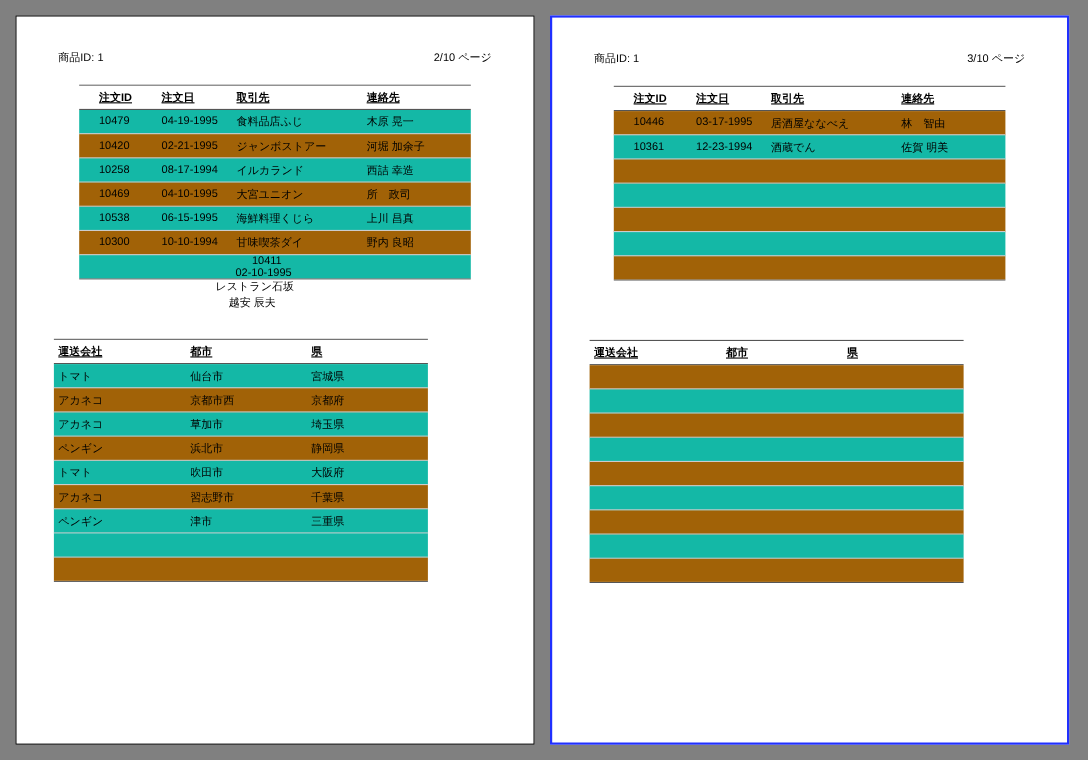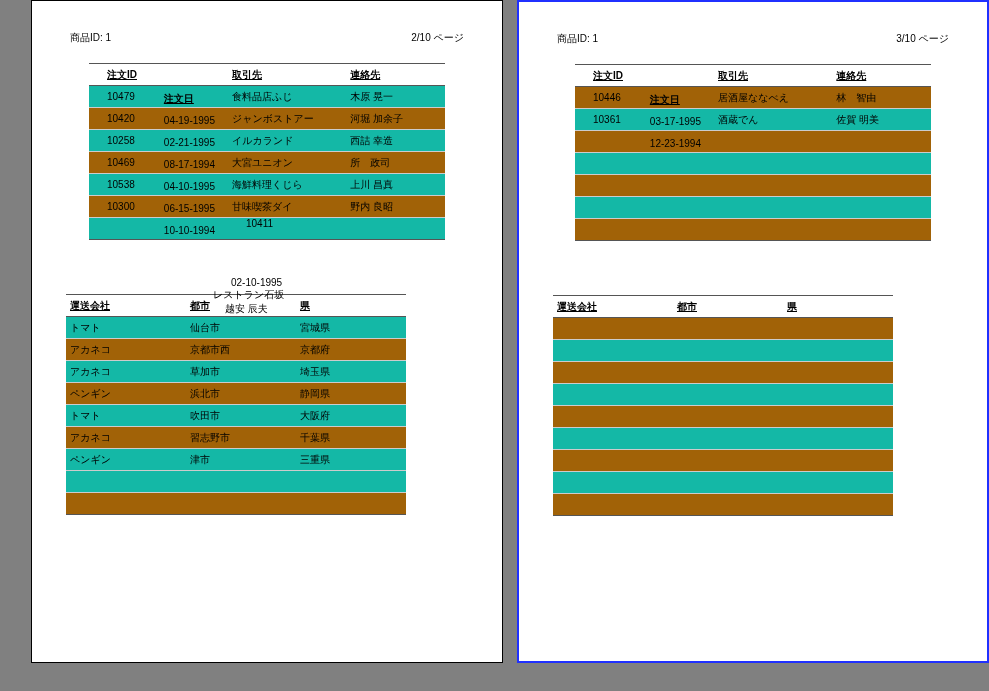--- a/index.html
+++ b/index.html
@@ -6,24 +6,24 @@
     margin: 0;
     padding: 0;
     background: #808080;
     font-family: "MS Gothic", "Hiragino Sans", sans-serif;
     font-size: 10px;
     color: #000;
   }
   .workspace {
     display: flex;
     gap: 14px;
+    padding: 14px;
     box-sizing: border-box;
     width: 989px;
     height: 691px;
-    justify-content: flex-end;
   }
   .page {
     background: #fff;
     width: 472px;
     height: 663px;
     border: 1px solid #000;
     box-sizing: border-box;
     position: relative;
     padding: 30px 34px;
   }
@@ -63,21 +63,21 @@
   .trow:last-child { border-bottom: none; flex-direction: column; }
   .trow.hdr {
     font-weight: bold;
     border-bottom: 1px solid #555;
     background: #fff;
     text-decoration: underline;
   }
   .trow.odd { background: #14b8a6; }
   .trow.even { background: #a16207; }
   .c-id    { width: 60px; padding-left: 18px; }
-  .c-date  { width: 72px; margin-top: 48px; }
+  .c-date  { width: 72px; }
   .c-cust  { width: 108px; }
   .c-cont  { width: 100px; margin-left: 16px; }
   .c-ship  { width: 120px; padding-left: 4px; }
   .c-city  { width: 110px; }
   .c-pref  { width: 100px; }
   .section-gap { height: 24px; }
 </style>
 </head>
 <body>
 

